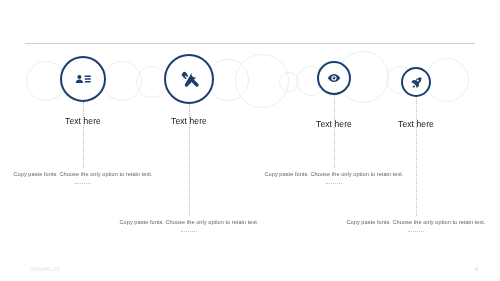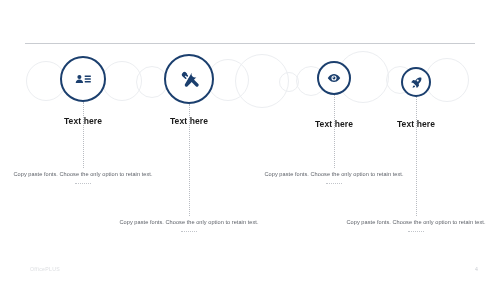--- a/index.html
+++ b/index.html
@@ -53,21 +53,21 @@
     position:absolute;
     width:0px;
     border-left:1px dotted #b9bcc2;
   }
 
   
   .node-label{
     position:absolute;
     text-align:center;
     font-size:8.5px;
-    font-weight:bold;
+    font-weight:normal;
     color:#1a1a1a;
     letter-spacing:.1px;
     white-space:nowrap;
   }
 
   
   .body-block{
     position:absolute;
     width:140px;
     text-align:center;

